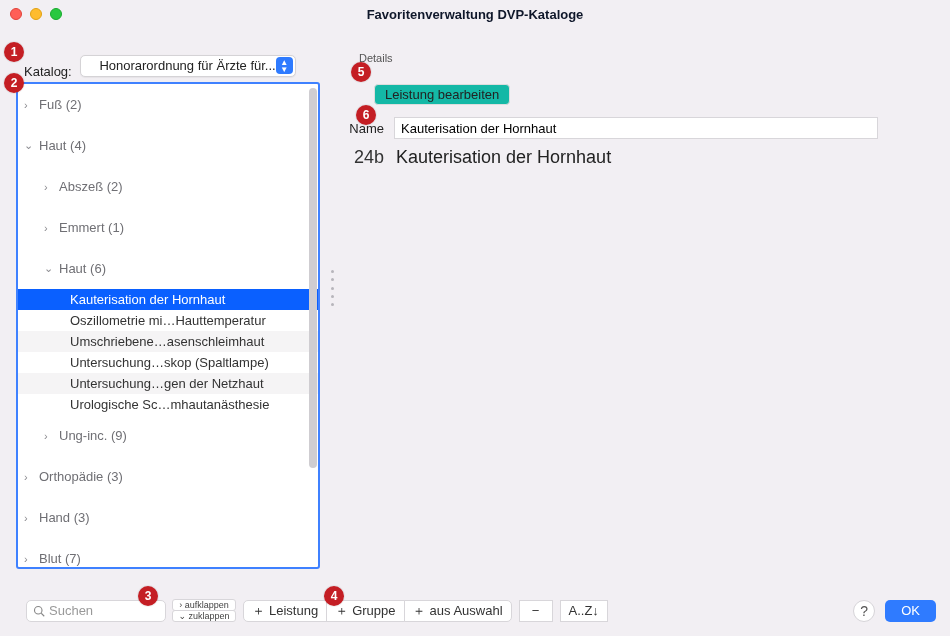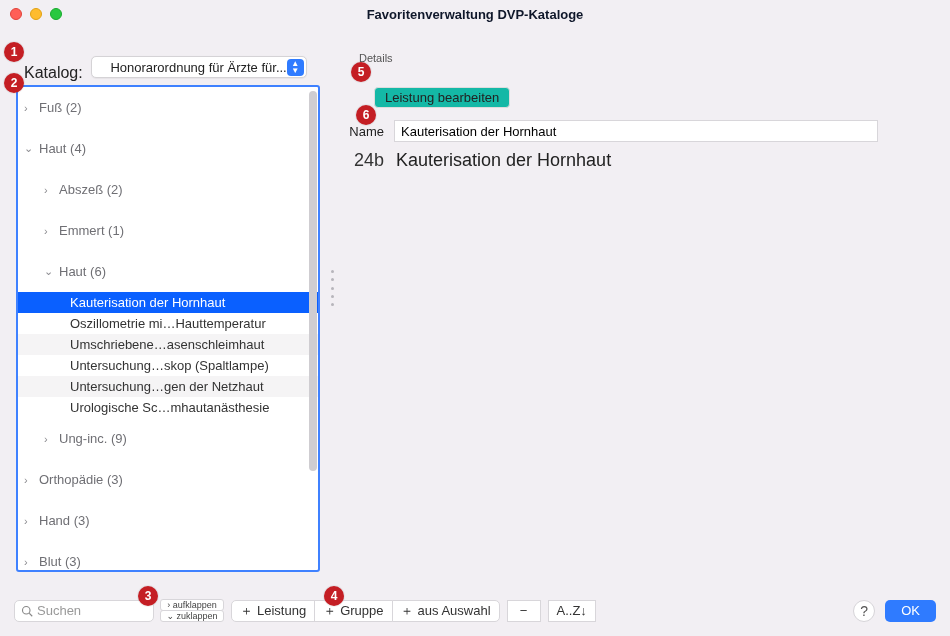--- a/index.html
+++ b/index.html
@@ -43,21 +43,21 @@
       display: flex;
       align-items: flex-start;
       gap: 30px;
     }
     .katalog-row {
       display: flex;
       align-items: center;
       gap: 8px;
       min-width: 305px;
     }
-    .katalog-label { font-size: 16px; color: #222; margin-top: 12px; }
+    .katalog-label { font-size: 13px; color: #222; margin-top: 12px; }
     .select {
       display: flex;
       align-items: center;
       justify-content: flex-end;
       background: #fff;
       border: 1px solid #d5d3d6;
       border-radius: 5px;
       padding: 2px 2px 2px 8px;
       width: 216px;
       height: 22px;
@@ -171,21 +171,21 @@
       height: 36px;
       display: flex;
       flex-direction: column;
       justify-content: space-between;
       align-items: center;
     }
     .divider-handle i { width: 3px; height: 3px; background: #b7b5bb; border-radius: 50%;}
     
     .bottom-bar {
       position: absolute;
-      left: 14px;
+      left: 26px;
       right: 14px;
       bottom: 14px;
       display: flex;
       align-items: center;
       gap: 0px;
     }
     .search {
       width: 140px;
       height: 22px;
       background: #fff;
@@ -337,21 +337,21 @@
       <div class="row group-row">
           <span class="arrow">›</span>
           <span>Orthopädie (3)</span>
         </div>
       <div class="row group-row">
           <span class="arrow">›</span>
           <span>Hand (3)</span>
         </div>
       <div class="row group-row">
           <span class="arrow">›</span>
-          <span>Blut (3)</span>
+          <span>Blut (7)</span>
         </div>
     </div>
     <div class="tree-scroll-stub"></div>
   </div>
 
   <div class="details-panel">
     <div class="details-inner">
       <div style="height:2px;"></div>
       <div style="padding-left:30px;">
         <span class="edit-badge">Leistung bearbeiten</span>

